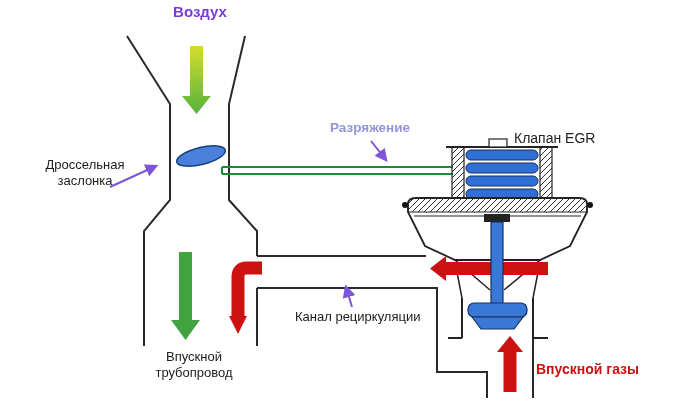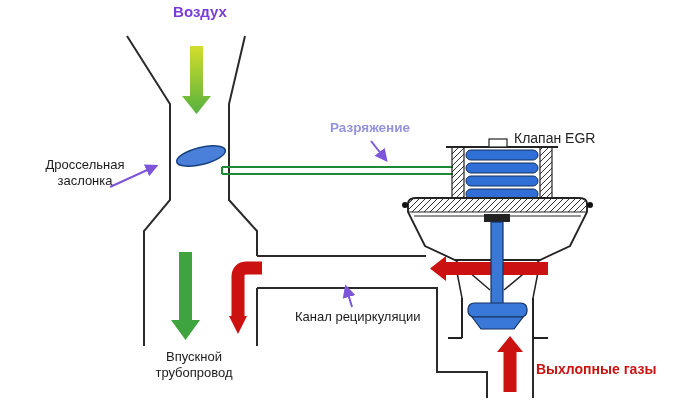--- a/index.html
+++ b/index.html
@@ -114,15 +114,15 @@
 
   <div class="lbl lbl-egr">Клапан EGR</div>
 
   <div class="lbl lbl-channel">Канал рециркуляции</div>
 
   <div class="lbl lbl-intake center">
     <span>Впускной</span><br>
     <span>трубопровод</span>
   </div>
 
-  <div class="lbl lbl-exhaust">Выхлопные газы</div>
+  <div class="lbl lbl-exhaust">Впускной газы</div>
 
 </div>
 
 </body></html>

